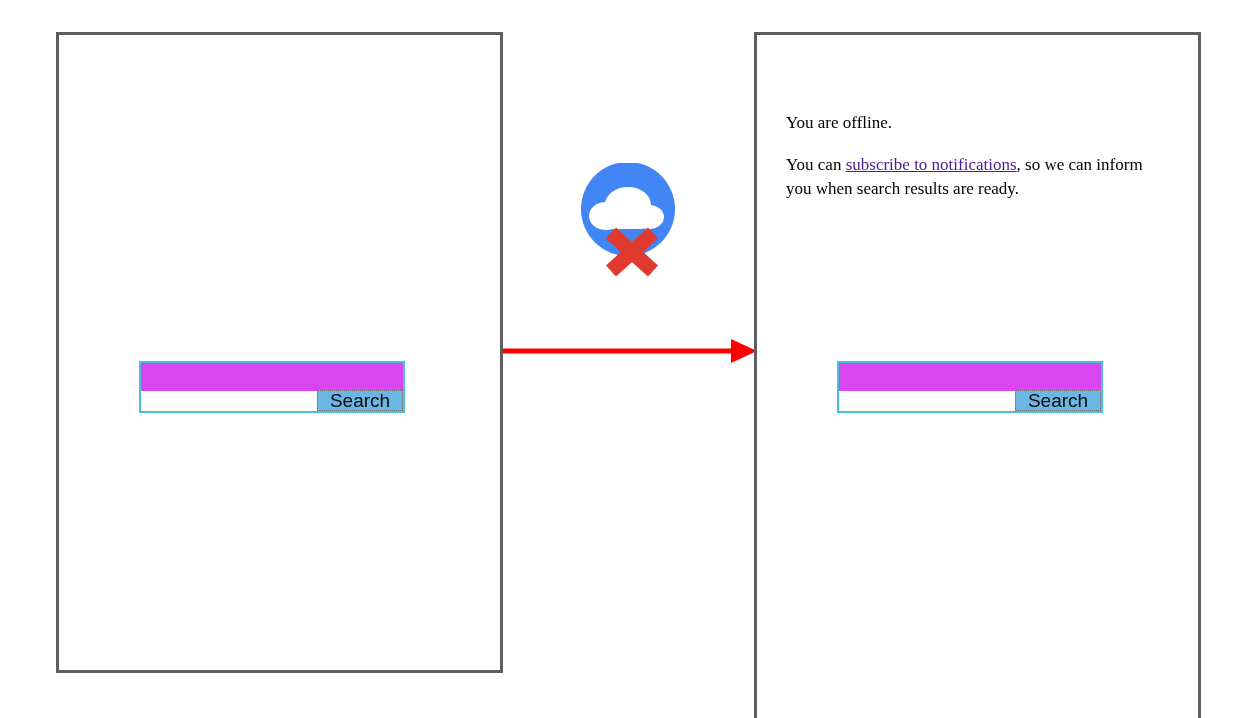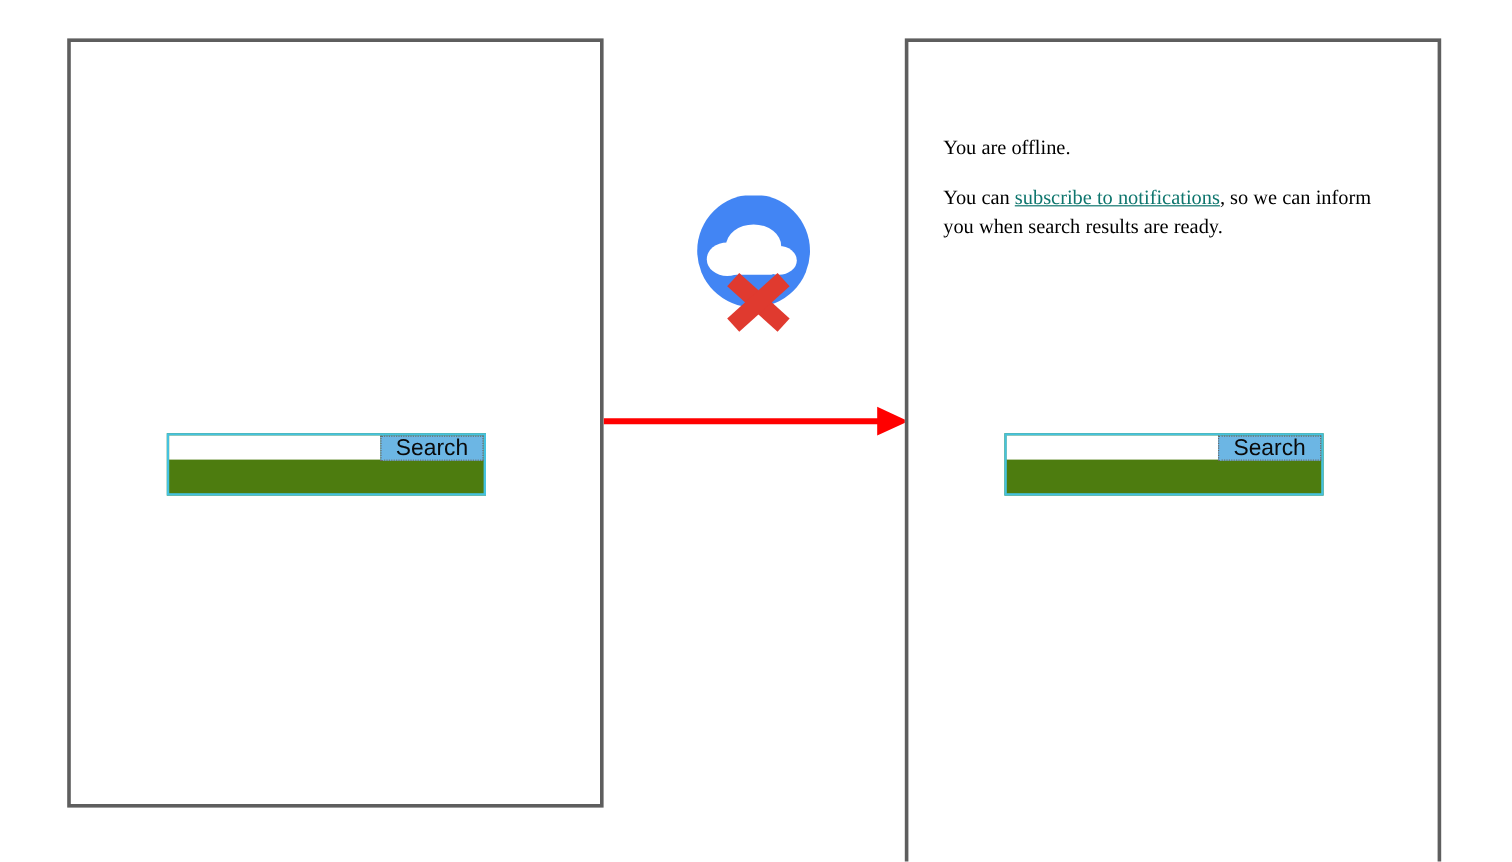--- a/index.html
+++ b/index.html
@@ -51,37 +51,37 @@
     font-size: 17px;
     line-height: 1.42;
   }
   .message-block p {
     margin: 0 0 18px 0;
   }
   .message-block p:last-child {
     margin-bottom: 0;
   }
   .inline-link {
-    color: #0f766e;
+    color: #4c1d95;
     text-decoration: underline;
     cursor: pointer;
   }
 
   
   .search-widget {
     position: absolute;
     top: 326px;
     left: 80px;
     width: 266px;
     height: 52px;
     box-sizing: border-box;
     border: 2px solid #45c2e0;
-    background: #4d7c0f;
+    background: #d946ef;
     display: flex;
-    align-items: flex-start;
+    align-items: flex-end;
   }
   .search-input {
     flex: 1 1 auto;
     border: 0;
     outline: none;
     background: #ffffff;
     font-family: "Liberation Sans", sans-serif;
     font-size: 17px;
     color: #111111;
     padding: 0 8px;

